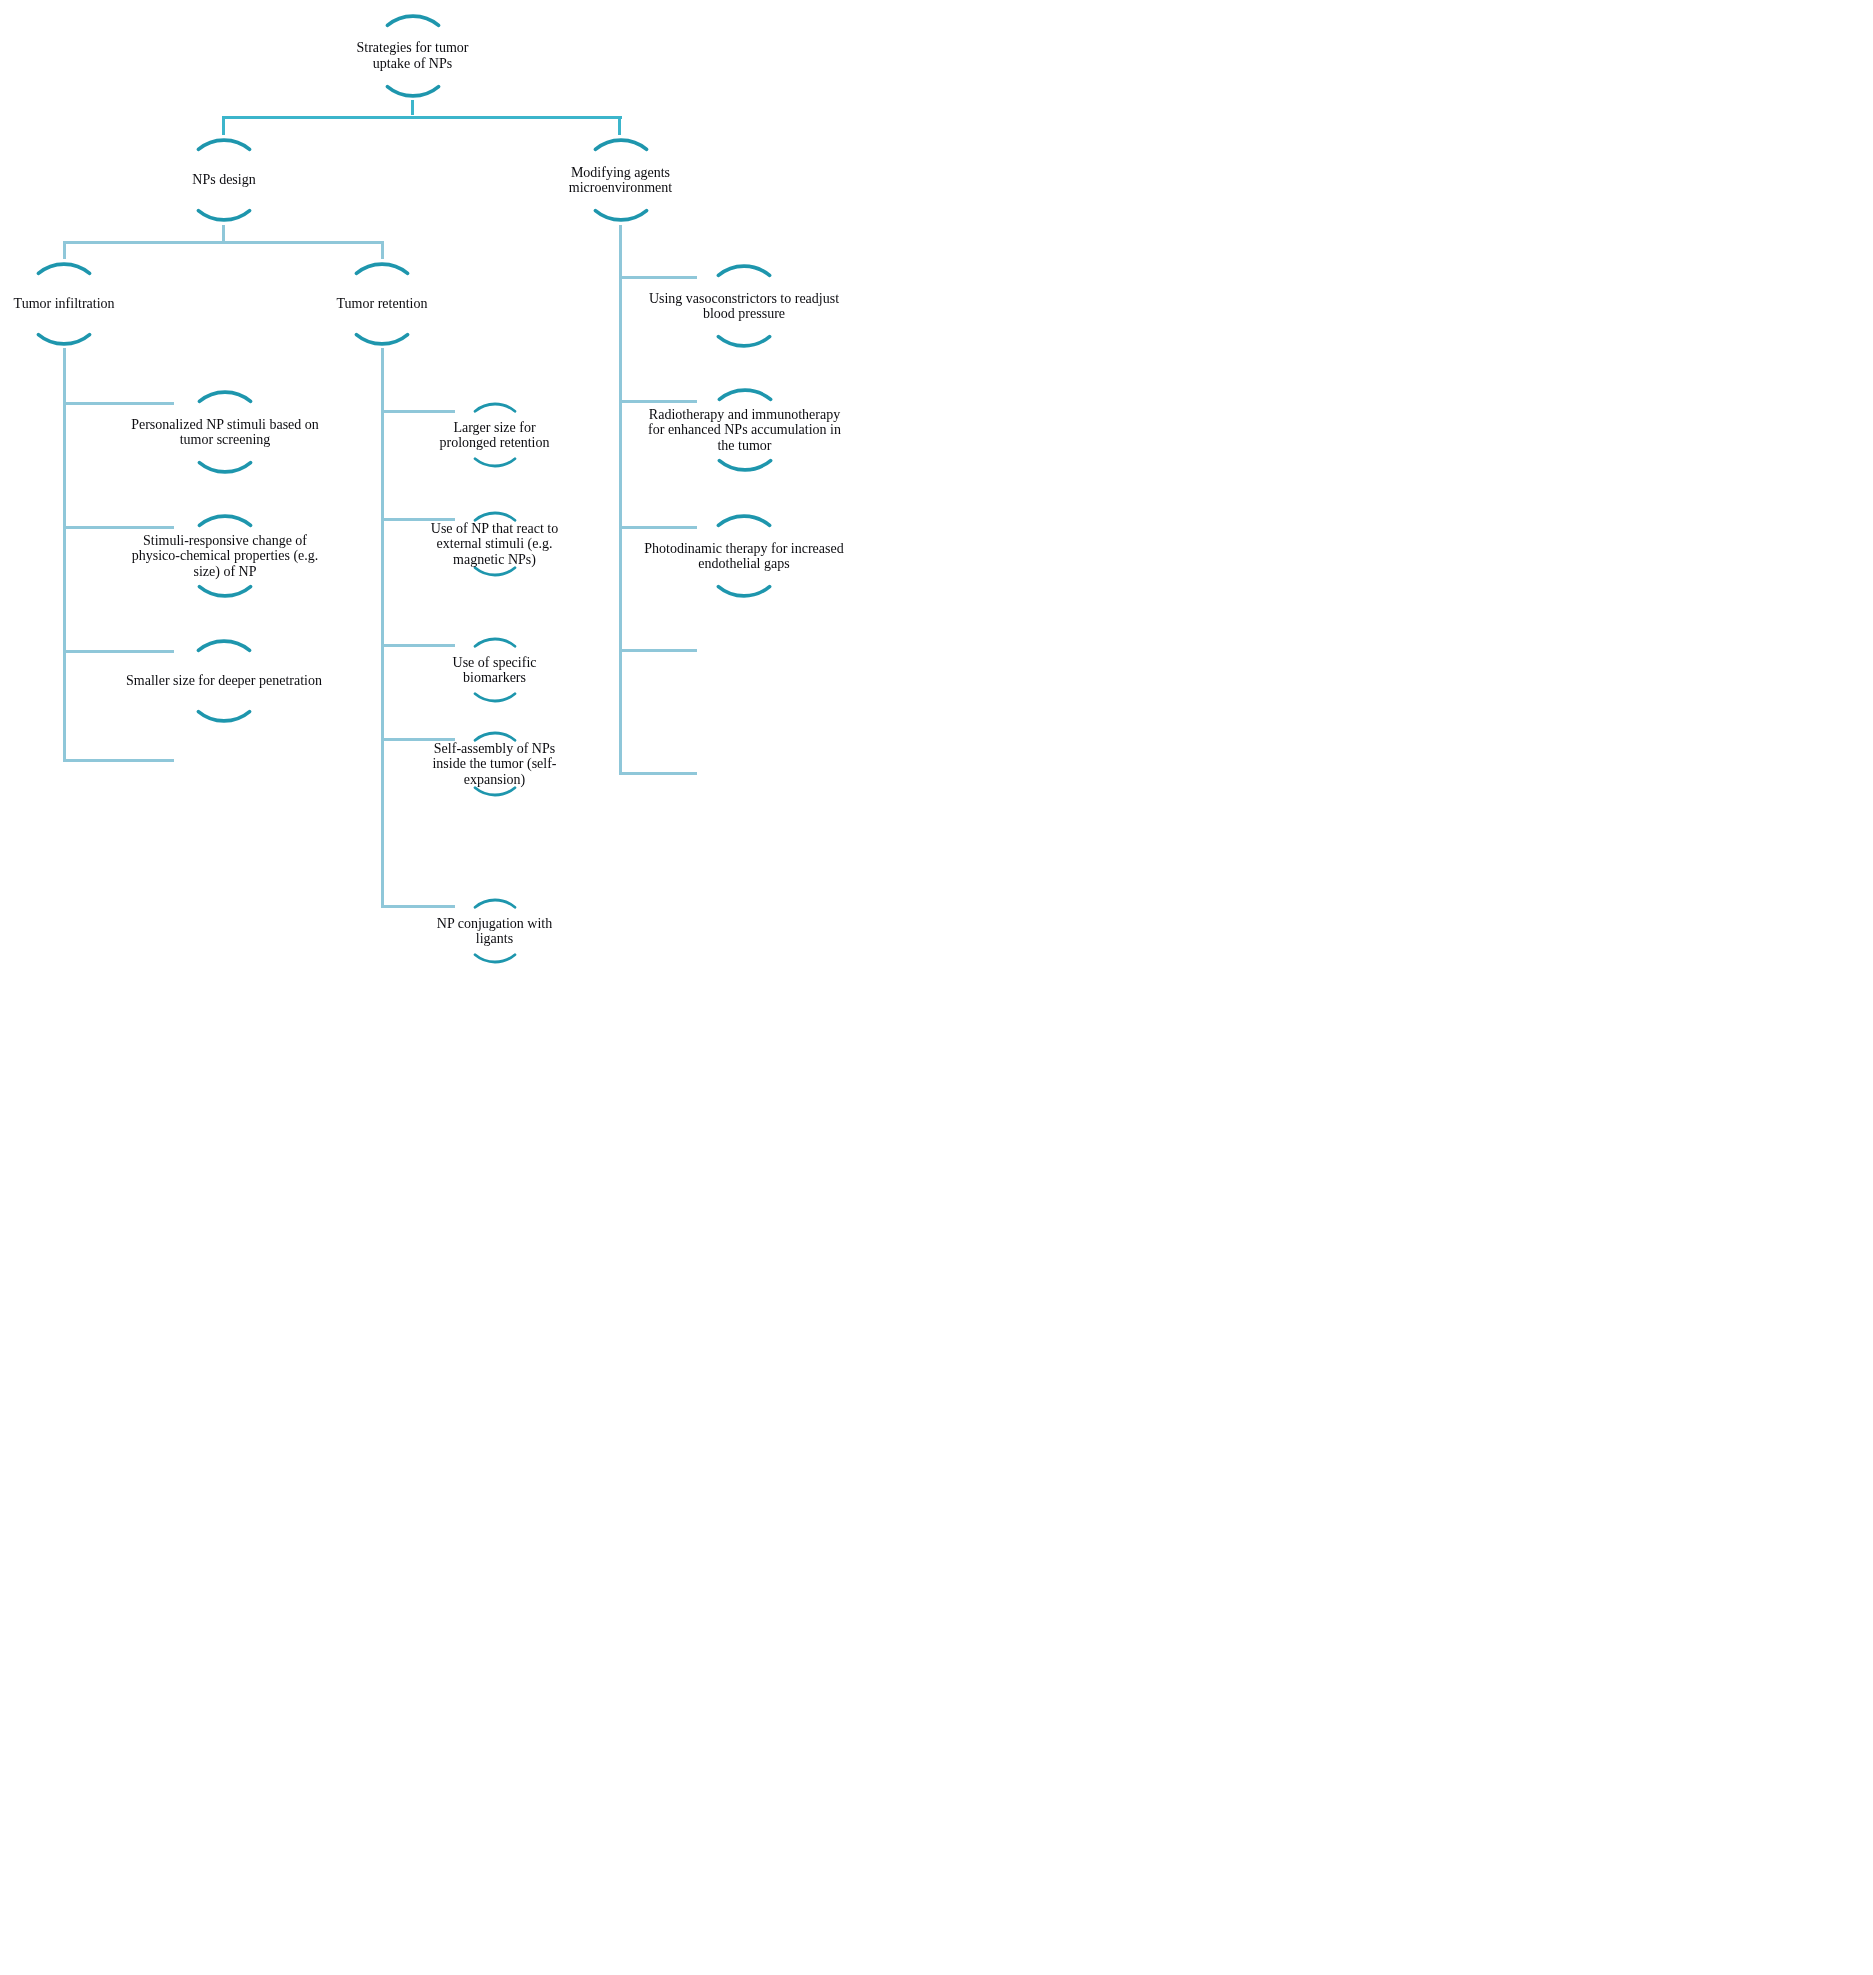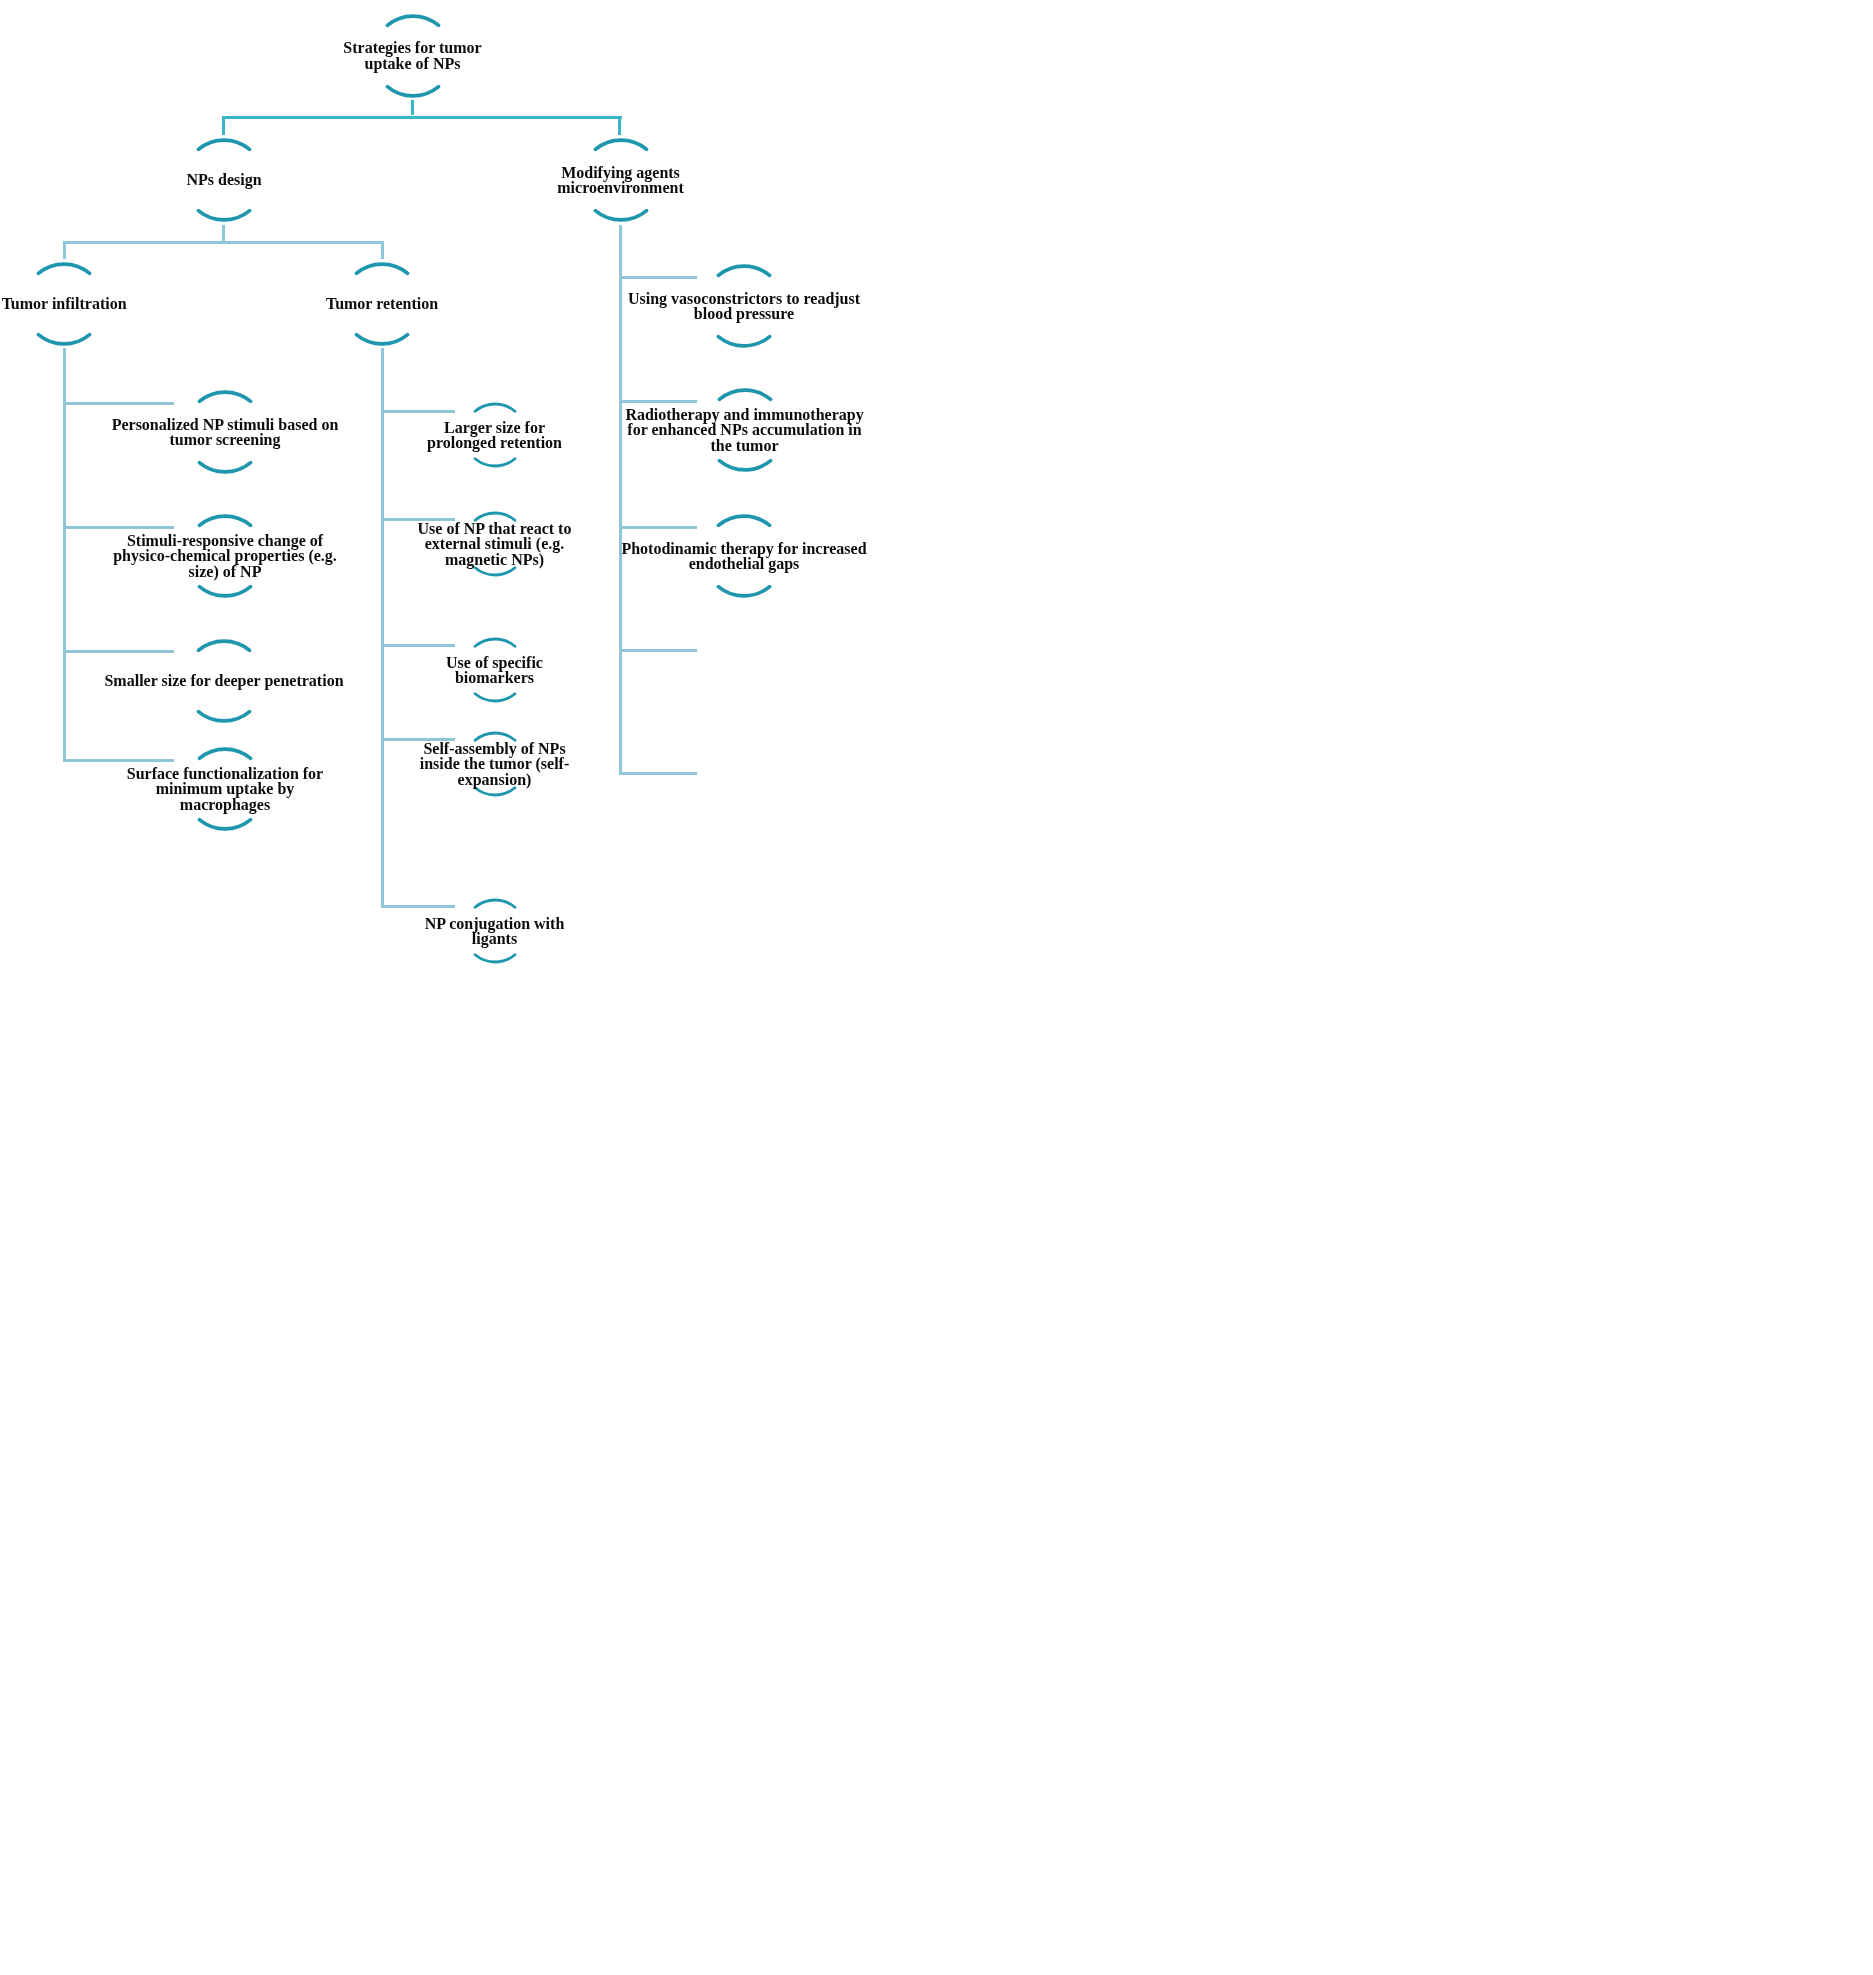--- a/index.html
+++ b/index.html
@@ -26,22 +26,22 @@
   }
   .node .ring{
     position:absolute;left:50%;top:50%;
     transform:translate(-50%,-50%);
     color:var(--node-arc);
   }
   .node .arc{fill:none;stroke:currentColor;stroke-width:5.6;stroke-linecap:round;}
   .node .label{
     position:relative;
     white-space:pre-line;
-    font-weight:bold;
-    font-size:16px;
+    font-weight:normal;
+    font-size:14px;
     line-height:15.4px;
     color:var(--text);
   }
 </style>
 </head>
 <body>
 
 <div class="canvas">
 
   <div class="line primary" style="left:411px;top:100px;width:3.3px;height:15.4px"></div>
@@ -136,28 +136,20 @@
   <div class="node" style="left:111px;top:509px;width:228px;height:94px">
     <svg class="ring" width="90" height="90" viewBox="0 0 140 140" aria-hidden="true">
       <path class="arc" d="M 30.15 22.5 A 62 62 0 0 1 109.85 22.5"></path>
       <path class="arc" d="M 30.15 117.5 A 62 62 0 0 0 109.85 117.5"></path>
     </svg>
     <span class="label">Stimuli-responsive change of
 physico-chemical properties (e.g.
 size) of NP</span>
   </div>
 
-  <div class="node" style="left:111px;top:742px;width:228px;height:94px">
-    <svg class="ring" width="90" height="90" viewBox="0 0 140 140" aria-hidden="true">
-      <path class="arc" d="M 30.15 22.5 A 62 62 0 0 1 109.85 22.5"></path>
-      <path class="arc" d="M 30.15 117.5 A 62 62 0 0 0 109.85 117.5"></path>
-    </svg>
-    <span class="label">Surface functionalization for
-minimum uptake by macrophages</span>
-  </div>
 
   <div class="node" style="left:421px;top:398px;width:147px;height:74px">
     <svg class="ring" width="70" height="70" viewBox="0 0 140 140" aria-hidden="true">
       <path class="arc" d="M 30.15 22.5 A 62 62 0 0 1 109.85 22.5"></path>
       <path class="arc" d="M 30.15 117.5 A 62 62 0 0 0 109.85 117.5"></path>
     </svg>
     <span class="label">Larger size for
 prolonged retention</span>
   </div>
 

